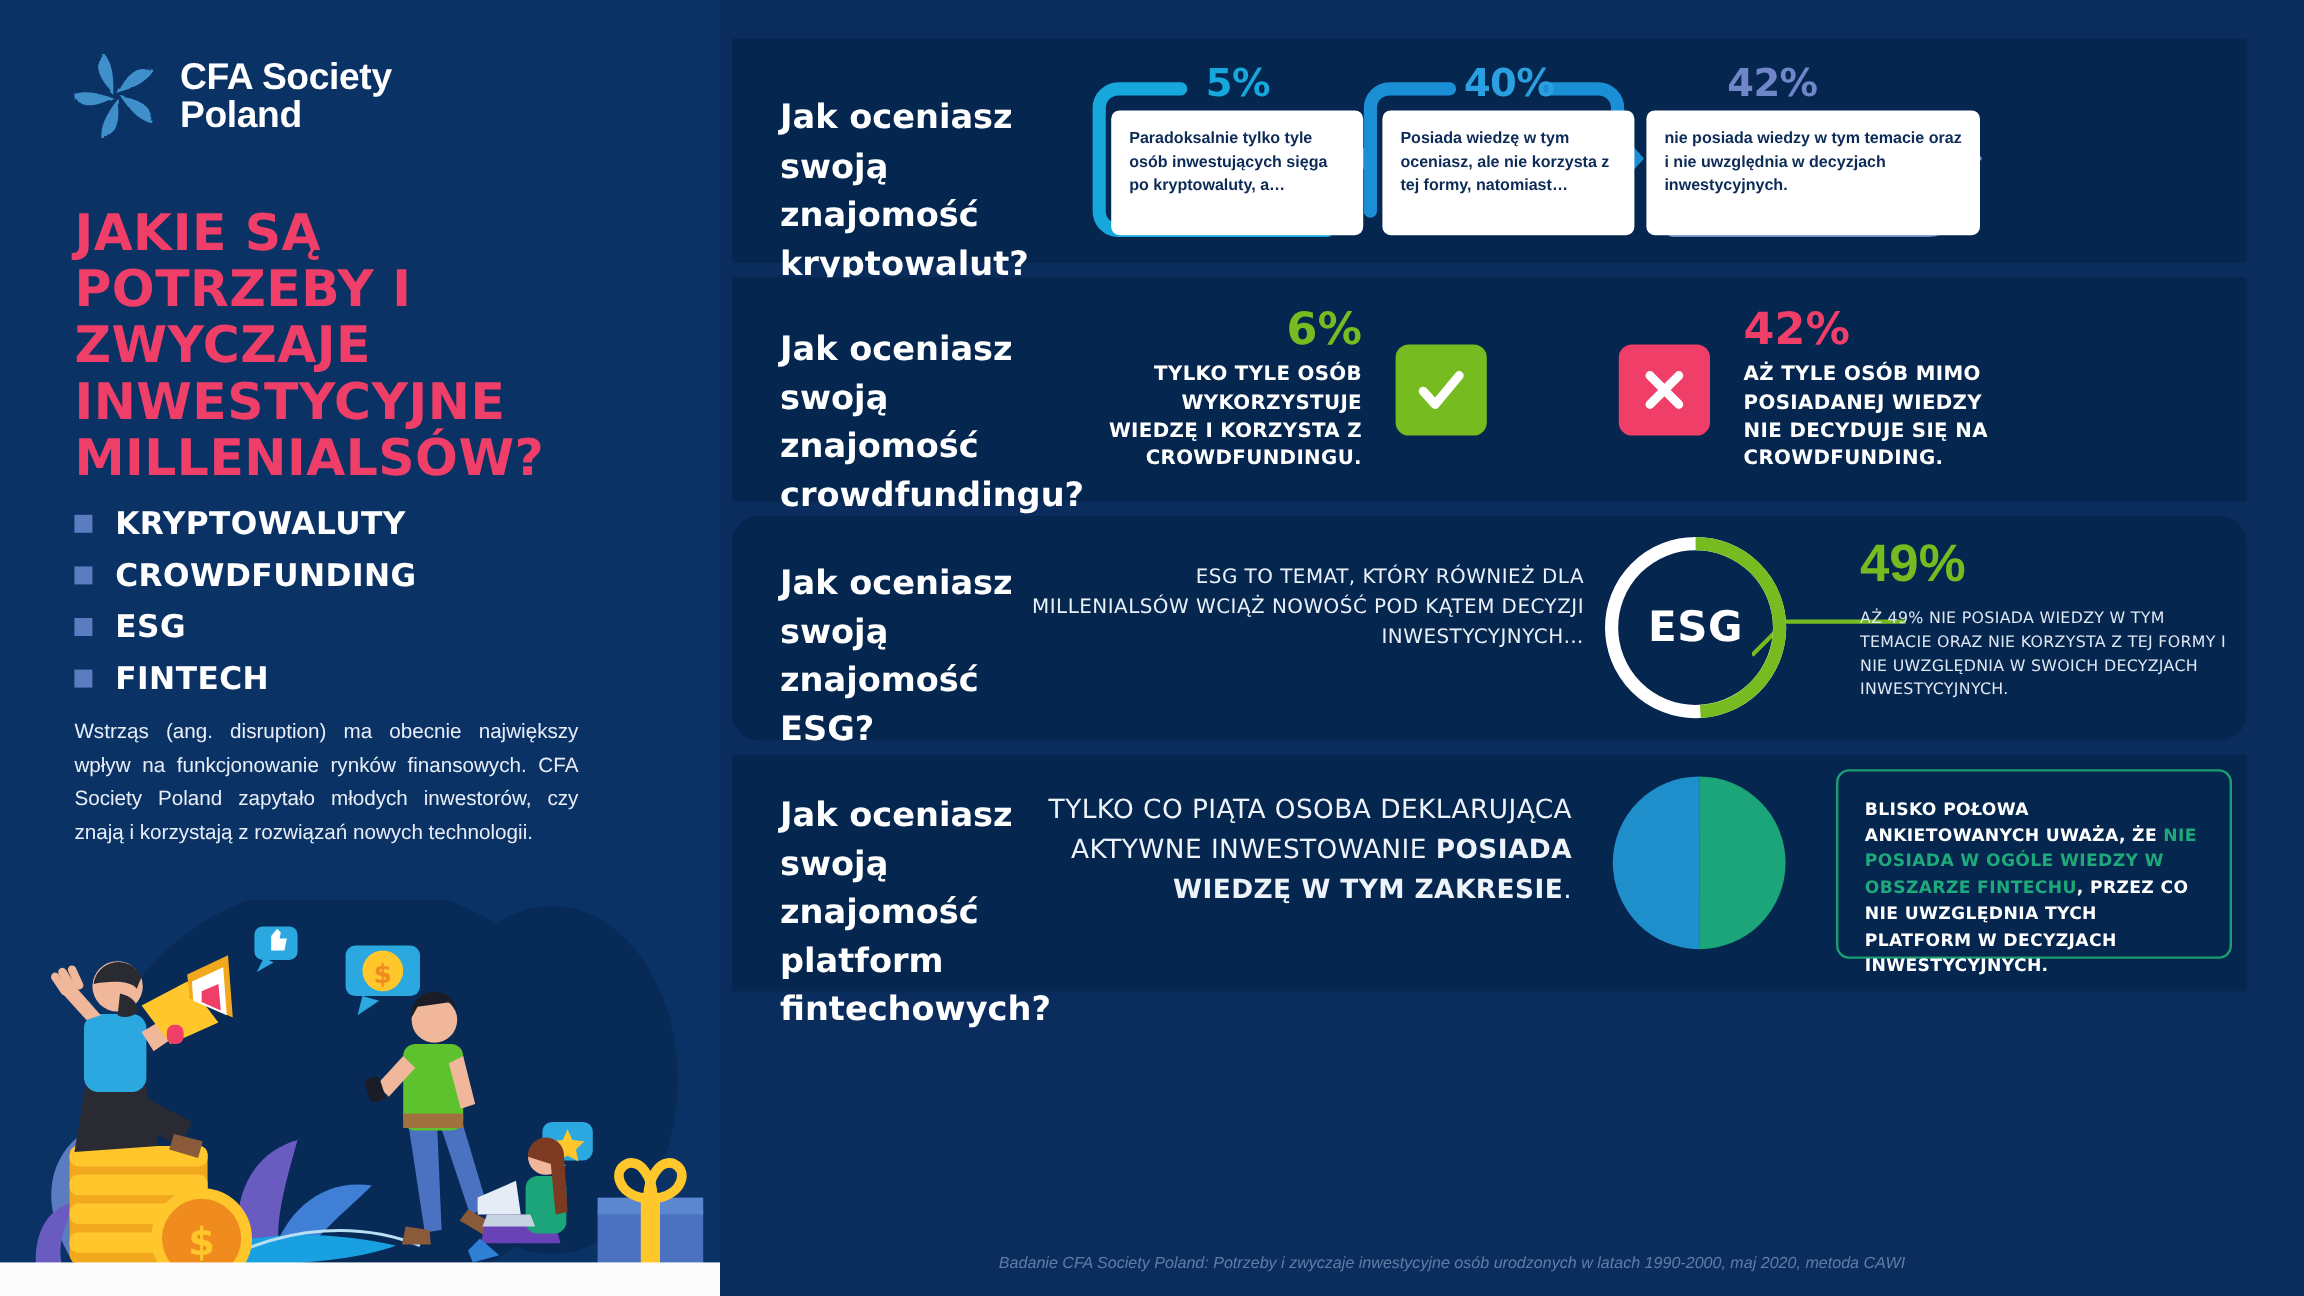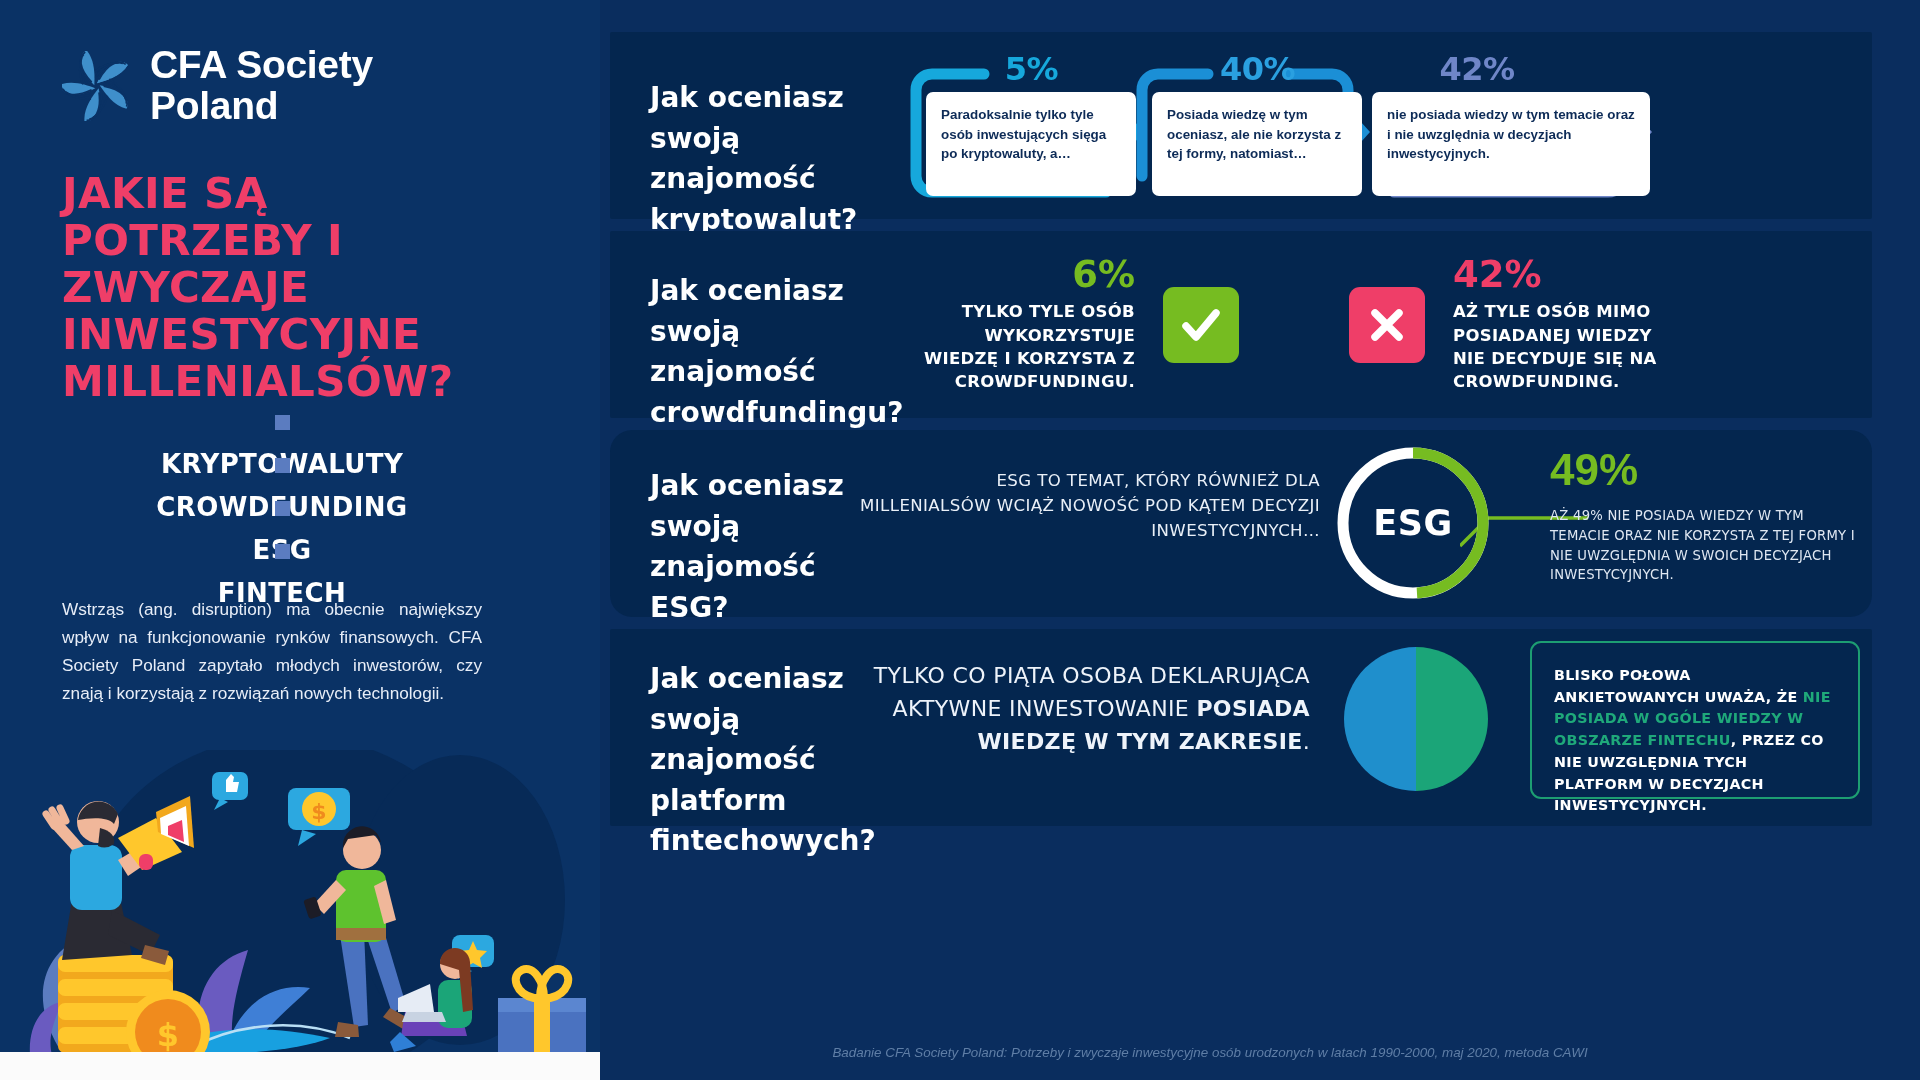--- a/index.html
+++ b/index.html
@@ -11,31 +11,31 @@
     position:relative;
   }
 
   
   #left-col{
     position:absolute; left:0; top:0; width:600px; height:1080px;
     background:#0a3265;
   }
   #logo-row{ position:absolute; left:62px; top:45px; display:flex; align-items:center; gap:18px; }
   #logo-mark{ width:70px; height:70px; }
-  #logo-text{ color:#fff; font-size:39px; font-weight:700; line-height:1.04; letter-spacing:-.3px; }
+  #logo-text{ color:#fff; font-size:31px; font-weight:700; line-height:1.04; letter-spacing:-.3px; }
 
   #headline{
     position:absolute; left:62px; top:170px; width:470px;
     color:#ef3e68; font-size:42px; font-weight:900; line-height:1.12;
     letter-spacing:.4px; text-transform:uppercase;
     font-family:"DejaVu Sans", sans-serif;
   }
 
   #bullets{ position:absolute; left:62px; top:415px; width:440px; }
-  .bullet{ display:flex; align-items:center; gap:19px; height:43px;flex-direction:column; }
+  .bullet{ display:flex; align-items:center; gap:19px; height:43px; }
   .bullet .sq{ width:15px; height:15px; background:#5b7cc0; flex:0 0 auto; }
   .bullet .lbl{
     color:#fff; font-size:26px; font-weight:700; letter-spacing:.4px;
     font-family:"DejaVu Sans", sans-serif;
   }
 
   #desc{
     position:absolute; left:62px; top:596px; width:420px;
     color:#e8eef8; font-size:17.2px; line-height:1.62;
     text-align:justify; font-family:"Liberation Sans", sans-serif;

